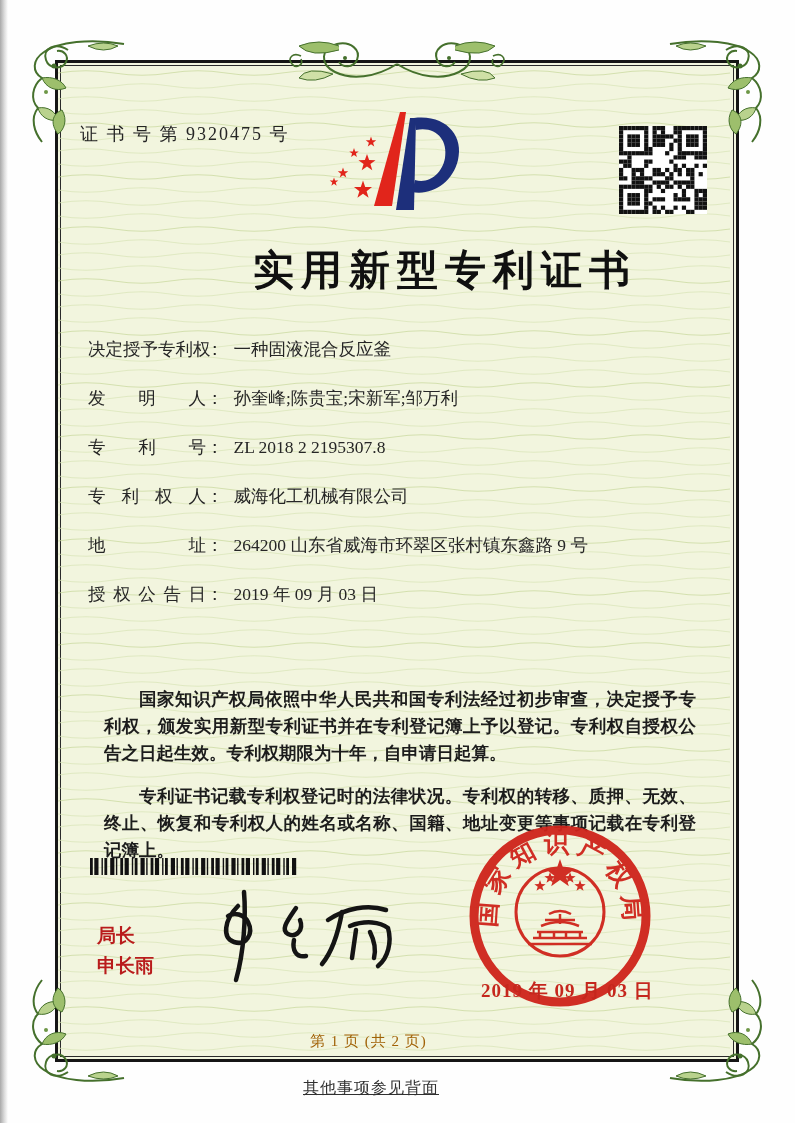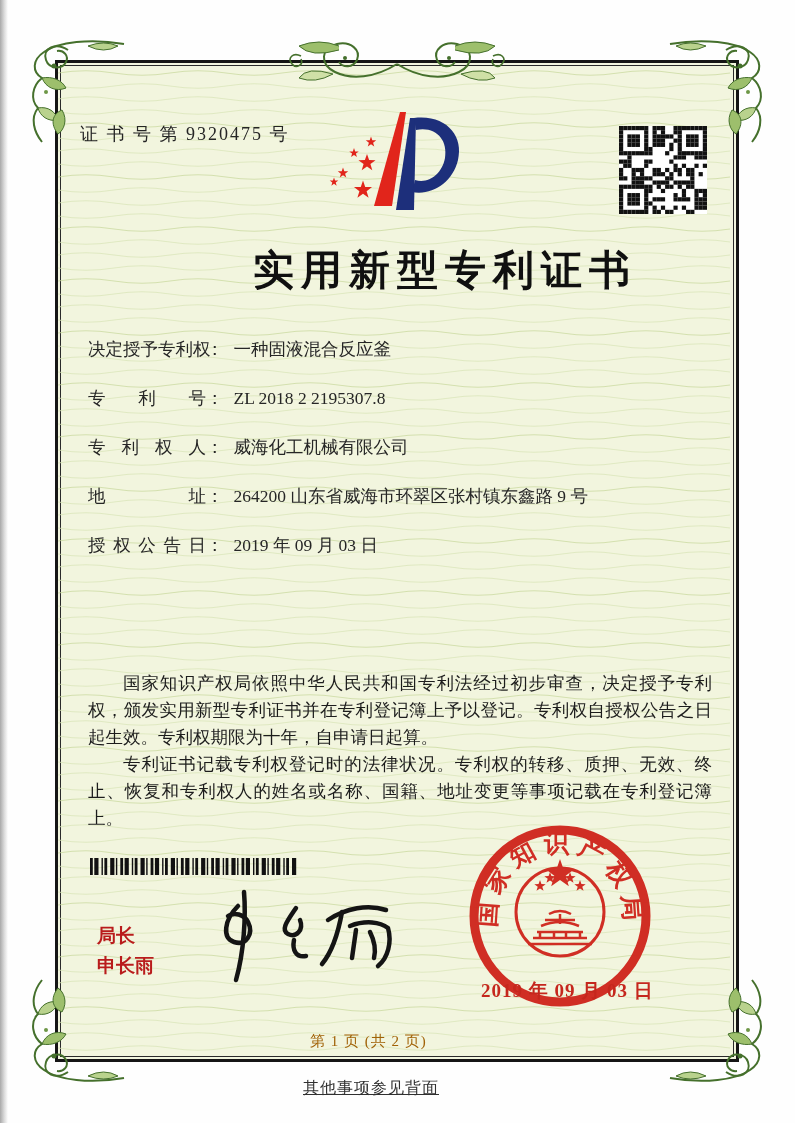--- a/index.html
+++ b/index.html
@@ -26,21 +26,21 @@
   
   .fields{position:absolute;left:88px;top:338px;width:628px;font-size:17.5px;color:#262626;}
   .frow{position:relative;line-height:22px;margin-bottom:27px;white-space:nowrap;}
   .flabel{display:inline-block;width:118px;text-align:justify;text-align-last:justify;vertical-align:top;}
   .fcolon{margin-right:10px;}
   .fpair2{position:absolute;left:245px;top:0;}
   .fpair2 .flabel{width:98px;}
   
   .paras{position:absolute;left:88px;top:670px;width:624px;font-size:17.5px;line-height:27px;
          text-align:justify;color:#1c1c1c;}
-  .paras p{margin:0;text-indent:2em;}
+  .paras p{margin:16px;text-indent:2em;font-weight:bold;}
   
   .barcode{position:absolute;left:90px;top:858px;}
   
   .signer{position:absolute;left:97px;top:921px;font-family:"Liberation Sans","DejaVu Sans",sans-serif;
           font-weight:600;font-size:19px;color:#b91c1c;line-height:30px;}
   .sig{position:absolute;left:208px;top:886px;}
   
   .seal{position:absolute;left:460px;top:816px;opacity:.95;}
   .seal-date{position:absolute;left:481px;top:978px;font-size:19px;font-weight:bold;
              color:#c5271d;letter-spacing:1px;}
@@ -430,20 +430,23 @@
       <rect x="83.80952380952381" y="79.61904761904762" width="4.190476190476191" height="4.190476190476191" fill="#111"></rect>
     </svg>
 
   <div class="title">实用新型专利证书</div>
 
   <div class="fields">
     <div class="frow">
       <span class="flabel">决定授予专利权</span><span class="fcolon">：</span><span class="fvalue">一种固液混合反应釜</span>
     </div>
     <div class="frow">
+      <span class="flabel">发明人</span><span class="fcolon">：</span><span class="fvalue">孙奎峰;陈贵宝;宋新军;邹万利</span>
+    </div>
+    <div class="frow">
       <span class="flabel">专利号</span><span class="fcolon">：</span><span class="fvalue">ZL 2018 2 2195307.8</span>
     </div>
     <div class="frow">
       <span class="flabel">专利权人</span><span class="fcolon">：</span><span class="fvalue">威海化工机械有限公司</span>
     </div>
     <div class="frow">
       <span class="flabel">地址</span><span class="fcolon">：</span><span class="fvalue">264200  山东省威海市环翠区张村镇东鑫路 9 号</span>
     </div>
     <div class="frow">
       <span class="flabel">授权公告日</span><span class="fcolon">：</span><span class="fvalue">2019 年 09 月 03 日</span>

